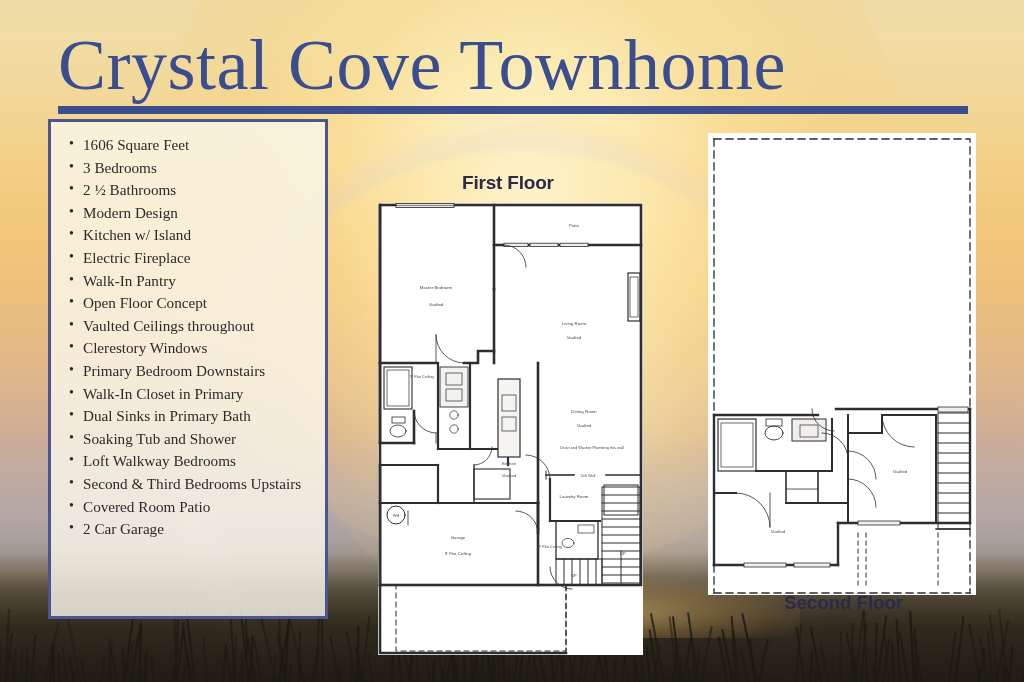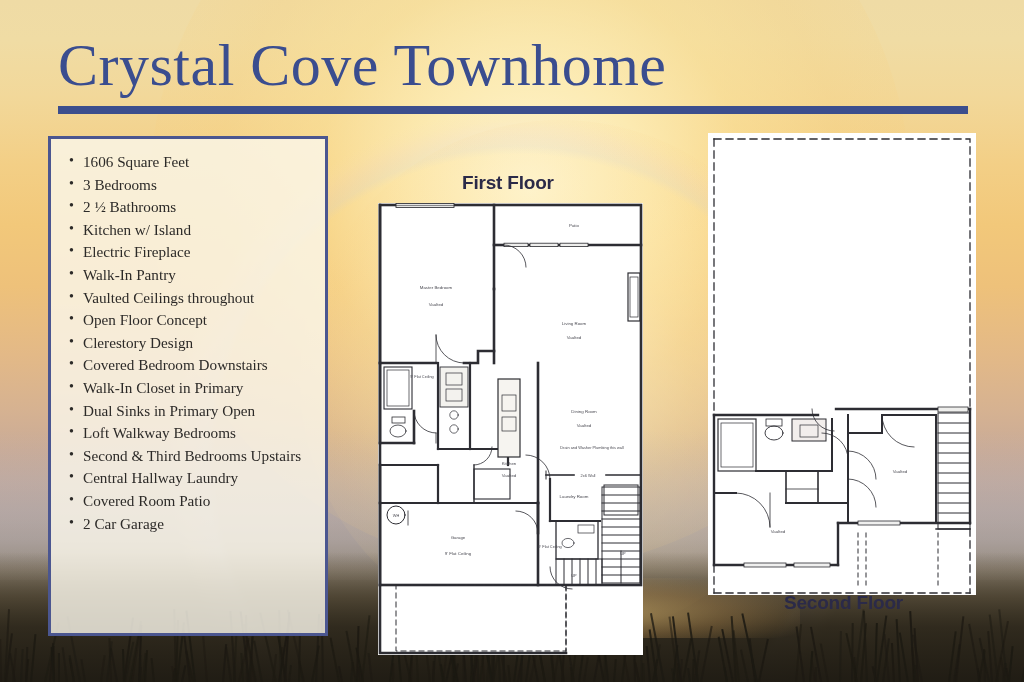--- a/index.html
+++ b/index.html
@@ -144,39 +144,39 @@
 
   
   #title-block {
     position: absolute;
     left: 58px;
     top: 26px;
     width: 910px;
   }
   #main-title {
     font-family: "Liberation Serif", serif;
-    font-size: 60px;
+    font-size: 72px;
     line-height: 78px;
     font-weight: 400;
     color: #3a4d8f;
     letter-spacing: 0.5px;
     white-space: nowrap;
   }
   #title-rule {
     margin-top: 2px;
     height: 8px;
     width: 910px;
     background: #3c4e8d;
   }
 
   
   #features-box {
     position: absolute;
     left: 48px;
-    top: 136px;
+    top: 119px;
     width: 280px;
     height: 500px;
     border: 3px solid #4b5690;
     background: rgba(250,246,234,0.82);
     padding: 12px 10px 8px 14px;
   }
   #features-list {
     list-style: none;
   }
   #features-list li {
@@ -475,32 +475,33 @@
   <div id="title-block">
     <div id="main-title">Crystal Cove Townhome</div>
     <div id="title-rule"></div>
   </div>
 
   <div id="features-box">
     <ul id="features-list">
         <li>1606 Square Feet</li>
         <li>3 Bedrooms</li>
         <li>2 ½ Bathrooms</li>
+        <li>Modern Design</li>
         <li>Kitchen w/ Island</li>
         <li>Electric Fireplace</li>
         <li>Walk-In Pantry</li>
+        <li>Open Floor Concept</li>
         <li>Vaulted Ceilings throughout</li>
-        <li>Open Floor Concept</li>
-        <li>Clerestory Design</li>
-        <li>Covered Bedroom Downstairs</li>
+        <li>Clerestory Windows</li>
+        <li>Primary Bedroom Downstairs</li>
         <li>Walk-In Closet in Primary</li>
-        <li>Dual Sinks in Primary Open</li>
+        <li>Dual Sinks in Primary Bath</li>
+        <li>Soaking Tub and Shower</li>
         <li>Loft Walkway Bedrooms</li>
         <li>Second &amp; Third Bedrooms Upstairs</li>
-        <li>Central Hallway Laundry</li>
         <li>Covered Room Patio</li>
         <li>2 Car Garage</li>
       </ul>
   </div>
 
   <div class="floor-heading" id="first-floor-heading">First Floor</div>
 
   <div class="floor-heading" id="second-floor-heading">Second Floor</div>
 
   <div class="plan" id="plan-first">

